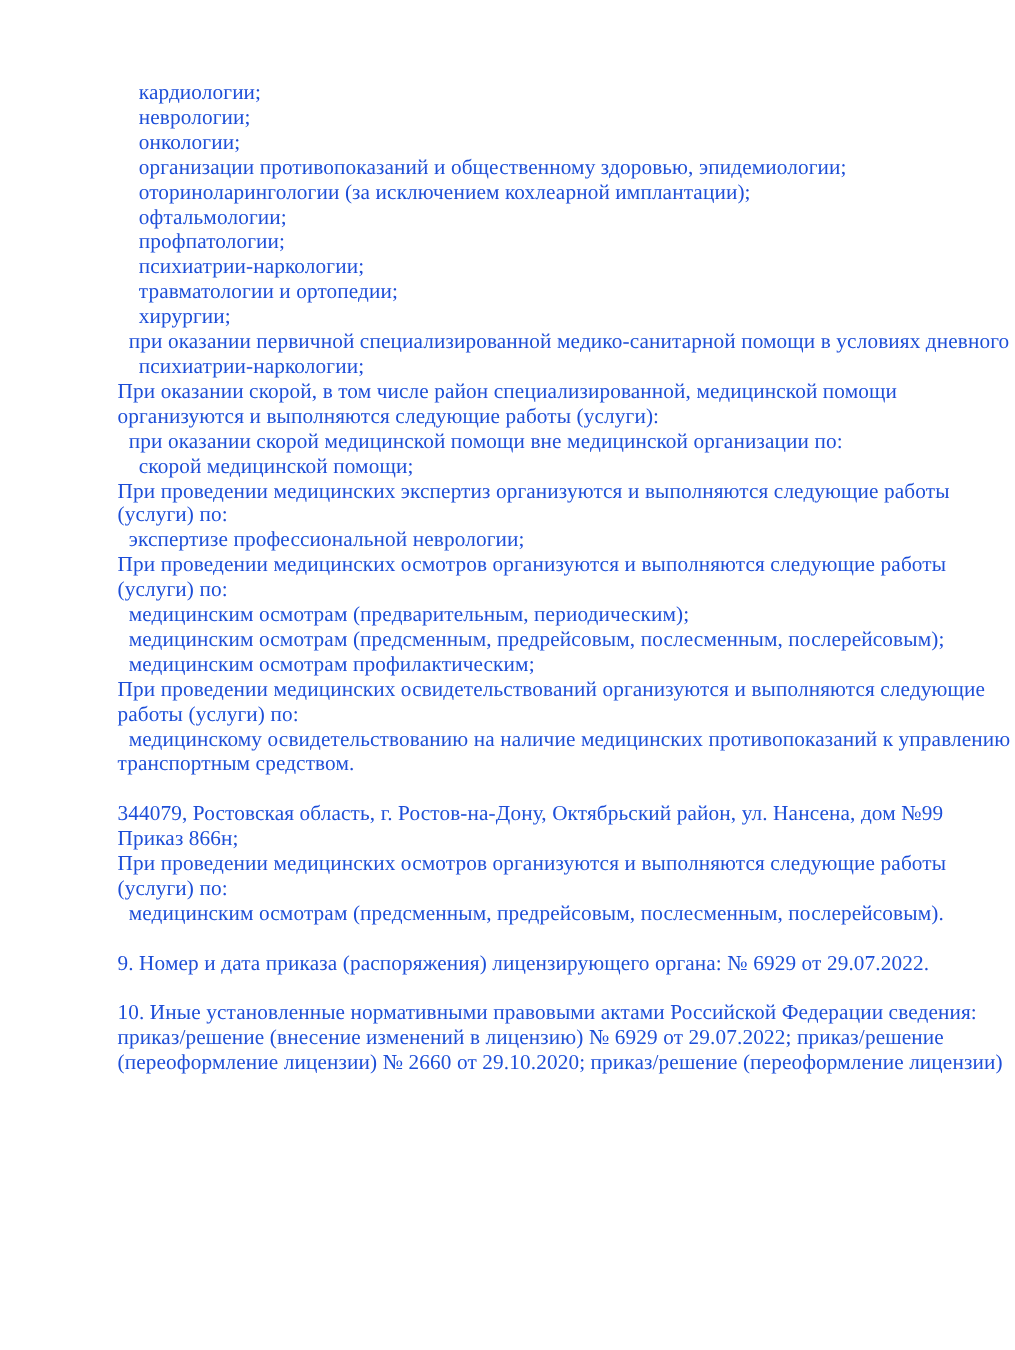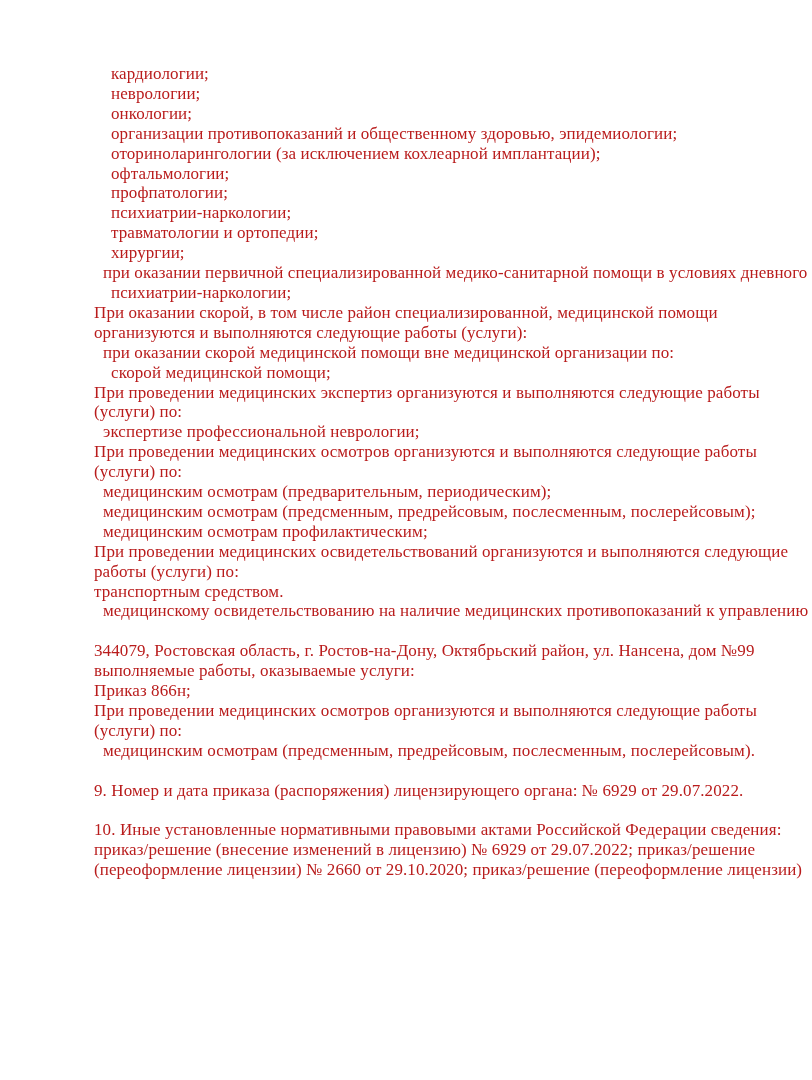--- a/index.html
+++ b/index.html
@@ -34,21 +34,21 @@
     min-height: 19.9px;
   }
   .line.ind-1 { padding-left: 9px; }
   .line.ind-2 { padding-left: 17px; }
   .line.blank { height: 19.9px; }
 </style>
 </head>
 <body style="background: rgb(255, 255, 255);">
 
 <div class="page">
-  <div class="text-block" style="color: #b91c1c;">
+  <div class="text-block" style="color: #1d4ed8;">
       <div class="line ind-2">кардиологии;</div>
       <div class="line ind-2">неврологии;</div>
       <div class="line ind-2">онкологии;</div>
       <div class="line ind-2">организации противопоказаний и общественному здоровью, эпидемиологии;</div>
       <div class="line ind-2">оториноларингологии (за исключением кохлеарной имплантации);</div>
       <div class="line ind-2">офтальмологии;</div>
       <div class="line ind-2">профпатологии;</div>
       <div class="line ind-2">психиатрии-наркологии;</div>
       <div class="line ind-2">травматологии и ортопедии;</div>
       <div class="line ind-2">хирургии;</div>
@@ -61,25 +61,24 @@
       <div class="line ind-0">При проведении медицинских экспертиз организуются и выполняются следующие работы</div>
       <div class="line ind-0">(услуги) по:</div>
       <div class="line ind-1">экспертизе профессиональной неврологии;</div>
       <div class="line ind-0">При проведении медицинских осмотров организуются и выполняются следующие работы</div>
       <div class="line ind-0">(услуги) по:</div>
       <div class="line ind-1">медицинским осмотрам (предварительным, периодическим);</div>
       <div class="line ind-1">медицинским осмотрам (предсменным, предрейсовым, послесменным, послерейсовым);</div>
       <div class="line ind-1">медицинским осмотрам профилактическим;</div>
       <div class="line ind-0">При проведении медицинских освидетельствований организуются и выполняются следующие</div>
       <div class="line ind-0">работы (услуги) по:</div>
+      <div class="line ind-1">медицинскому освидетельствованию на наличие медицинских противопоказаний к управлению</div>
       <div class="line ind-0">транспортным средством.</div>
-      <div class="line ind-1">медицинскому освидетельствованию на наличие медицинских противопоказаний к управлению</div>
       <div class="line blank"></div>
       <div class="line ind-0">344079, Ростовская область, г. Ростов-на-Дону, Октябрьский район, ул. Нансена, дом №99</div>
-      <div class="line ind-0">выполняемые работы, оказываемые услуги:</div>
       <div class="line ind-0">Приказ 866н;</div>
       <div class="line ind-0">При проведении медицинских осмотров организуются и выполняются следующие работы</div>
       <div class="line ind-0">(услуги) по:</div>
       <div class="line ind-1">медицинским осмотрам (предсменным, предрейсовым, послесменным, послерейсовым).</div>
       <div class="line blank"></div>
       <div class="line ind-0">9. Номер и дата приказа (распоряжения) лицензирующего органа: № 6929 от 29.07.2022.</div>
       <div class="line blank"></div>
       <div class="line ind-0">10. Иные установленные нормативными правовыми актами Российской Федерации сведения:</div>
       <div class="line ind-0">приказ/решение (внесение изменений в лицензию) № 6929 от 29.07.2022; приказ/решение</div>
       <div class="line ind-0">(переоформление лицензии) № 2660 от 29.10.2020; приказ/решение (переоформление лицензии)</div>

